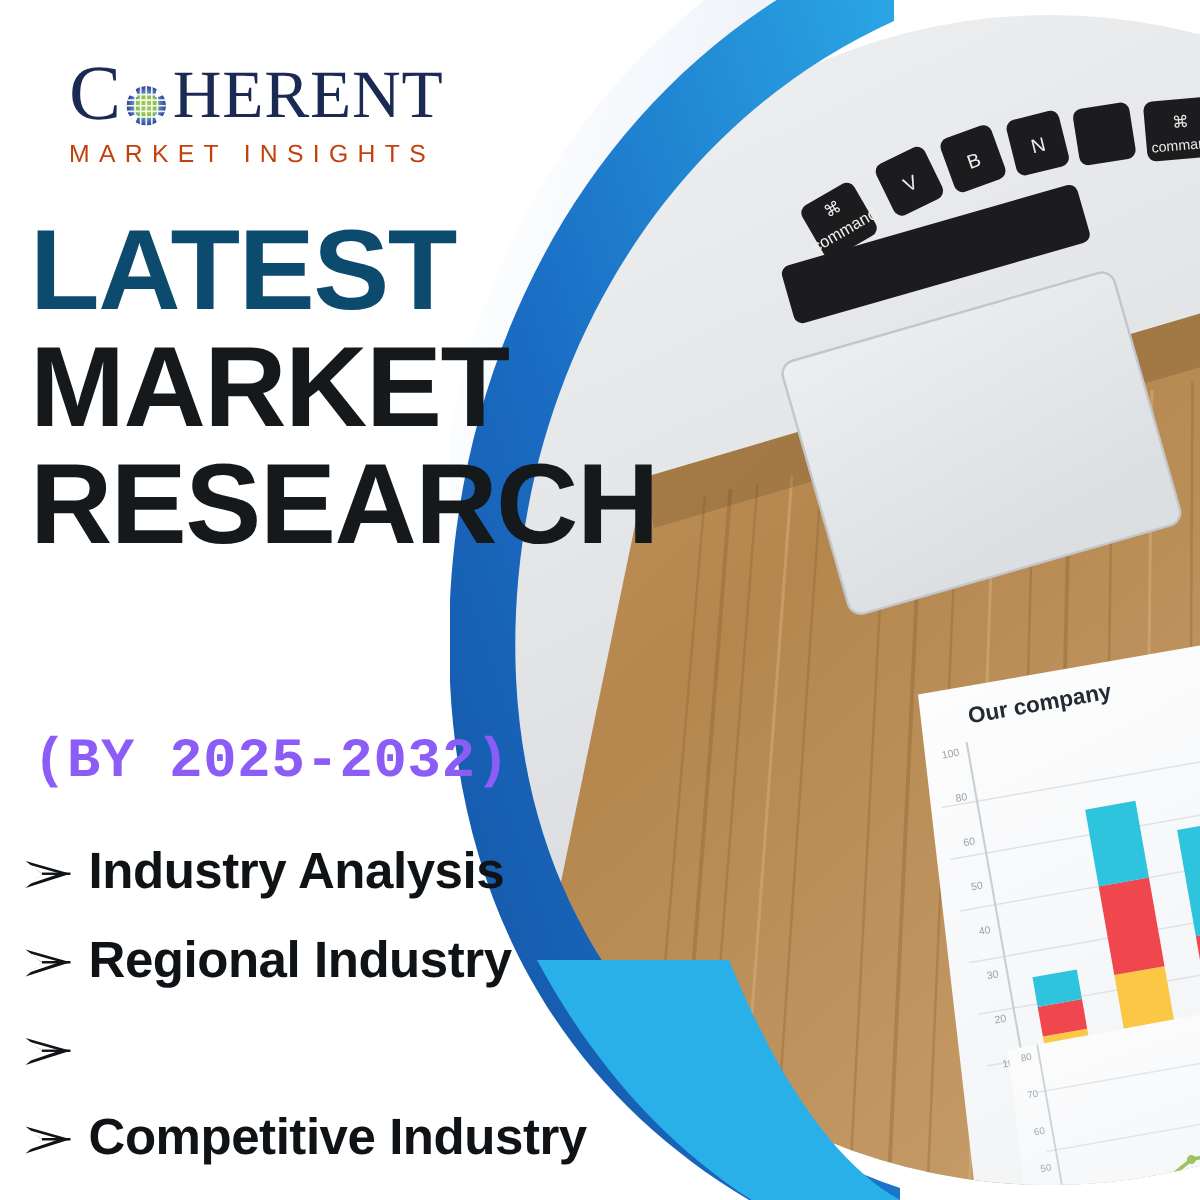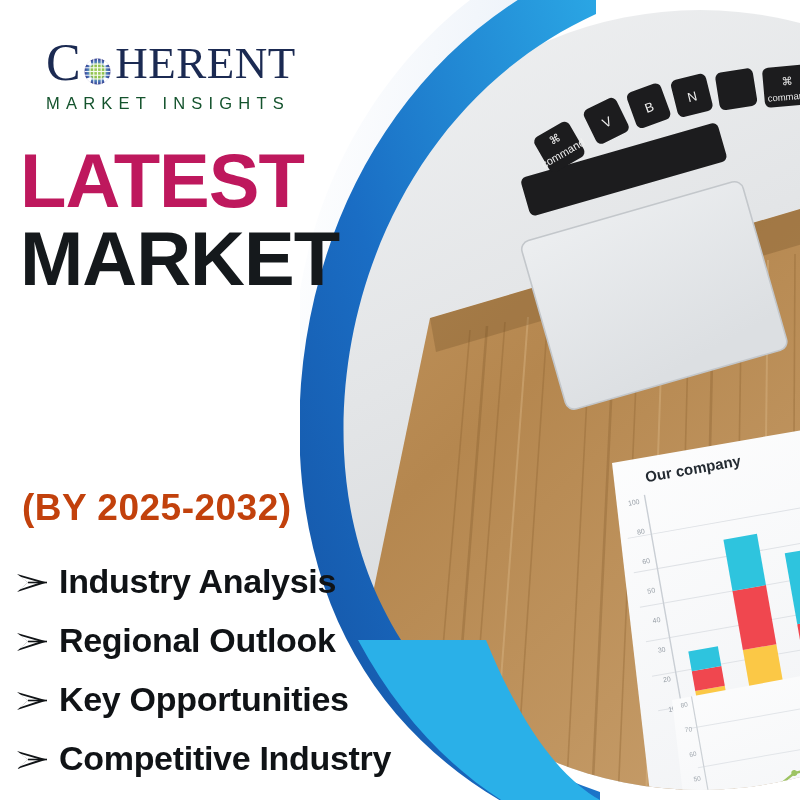--- a/index.html
+++ b/index.html
@@ -77,52 +77,52 @@
     margin: 0 1px 0 0;
     top: 2px;
     flex: 0 0 auto;
   }
   .logo-sub {
     margin-top: 6px;
     font-family: "Liberation Sans", sans-serif;
     font-size: 16.5px;
     font-weight: 400;
     letter-spacing: 6.2px;
-    color: #14532d;
+    color: #c2410c;
     white-space: nowrap;
   }
 
   
   .headline {
     position: absolute;
     left: 20px;
     top: 145px;
     width: 480px;
   }
   .hl-line {
     font-family: "Liberation Sans", sans-serif;
     font-weight: bold;
     font-size: 76px;
     line-height: 0.95;
     letter-spacing: -1px;
     margin: 0 0 6px 0;
     white-space: nowrap;
   }
-  .hl-blue  { color: #be185d; }
+  .hl-blue  { color: #0c4a6e; }
   .hl-black { color: #15191c; }
 
   .subtitle {
     position: absolute;
     left: 22px;
     top: 487px;
-    font-family: Liberation Sans, sans-serif;
+    font-family: Liberation Mono, monospace;
     font-weight: bold;
     font-size: 37px;
     letter-spacing: 0.5px;
-    color: #c2410c;
+    color: #8b5cf6;
     white-space: nowrap;
   }
 
   
   .bullets {
     position: absolute;
     left: 16px;
     top: 552px;
     width: 500px;
   }
@@ -489,20 +489,21 @@
           </svg>
         </span>
         <span class="logo-rest">HERENT</span>
       </div>
       <div class="logo-sub">MARKET INSIGHTS</div>
     </div>
 
     <div class="headline">
       <div class="hl-line hl-blue">LATEST</div>
       <div class="hl-line hl-black">MARKET</div>
+      <div class="hl-line hl-black">RESEARCH</div>
     </div>
 
     <div class="subtitle">(BY 2025-2032)</div>
 
     <div class="bullets">
 
       <div class="bullet-row">
         <span class="bullet-icon">
           <svg viewBox="0 0 34 26" width="34" height="26" xmlns="http://www.w3.org/2000/svg">
             <path d="M 1 4 L 31 12.5 L 1 22 L 12 12.6 Z" fill="#111417"></path>
@@ -514,32 +515,31 @@
       </div>
 
       <div class="bullet-row">
         <span class="bullet-icon">
           <svg viewBox="0 0 34 26" width="34" height="26" xmlns="http://www.w3.org/2000/svg">
             <path d="M 1 4 L 31 12.5 L 1 22 L 12 12.6 Z" fill="#111417"></path>
             <path d="M 3.5 6.5 L 24 12.4 L 3.5 19.4 L 12 12.5 Z" fill="#ffffff"></path>
             <path d="M 12 12.5 L 31 12.5" stroke="#111417" stroke-width="1.6"></path>
           </svg>
         </span>
-        <span class="bullet-text">Regional Outlook</span>
+        <span class="bullet-text">Regional Industry</span>
       </div>
 
       <div class="bullet-row">
         <span class="bullet-icon">
           <svg viewBox="0 0 34 26" width="34" height="26" xmlns="http://www.w3.org/2000/svg">
             <path d="M 1 4 L 31 12.5 L 1 22 L 12 12.6 Z" fill="#111417"></path>
             <path d="M 3.5 6.5 L 24 12.4 L 3.5 19.4 L 12 12.5 Z" fill="#ffffff"></path>
             <path d="M 12 12.5 L 31 12.5" stroke="#111417" stroke-width="1.6"></path>
           </svg>
         </span>
-        <span class="bullet-text">Key Opportunities</span>
       </div>
 
       <div class="bullet-row">
         <span class="bullet-icon">
           <svg viewBox="0 0 34 26" width="34" height="26" xmlns="http://www.w3.org/2000/svg">
             <path d="M 1 4 L 31 12.5 L 1 22 L 12 12.6 Z" fill="#111417"></path>
             <path d="M 3.5 6.5 L 24 12.4 L 3.5 19.4 L 12 12.5 Z" fill="#ffffff"></path>
             <path d="M 12 12.5 L 31 12.5" stroke="#111417" stroke-width="1.6"></path>
           </svg>
         </span>

